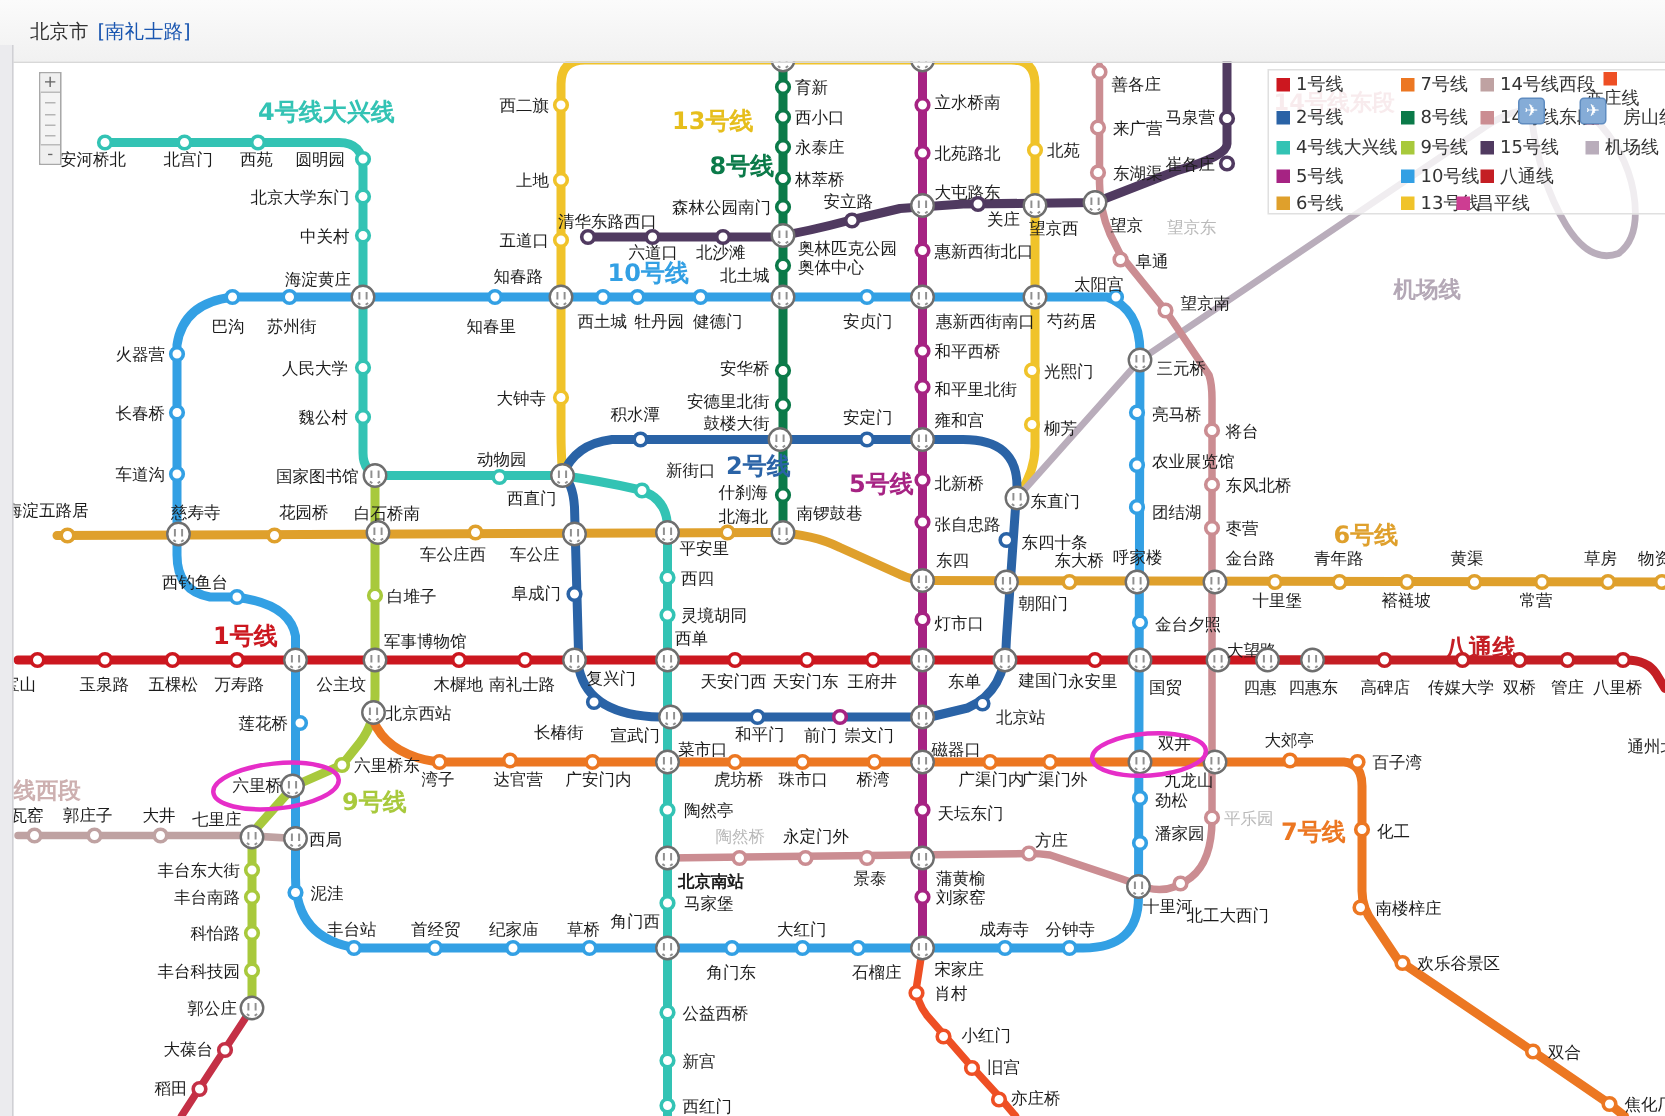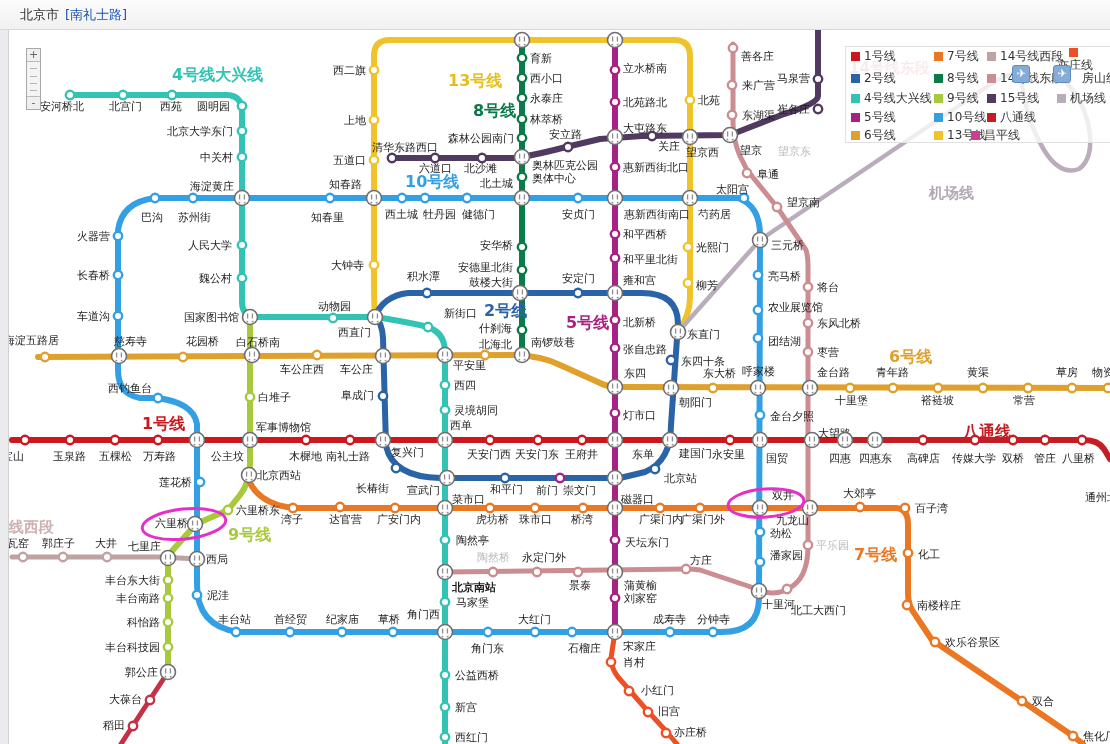--- a/index.html
+++ b/index.html
@@ -2,21 +2,21 @@
 <html><head>
 <meta charset="utf-8">
 <style>
   html,body{margin:0;padding:0;}
   body{
     width:1110px;height:744px;overflow:hidden;position:relative;
     background:#ffffff;
     font-family:"DejaVu Sans","Liberation Sans",sans-serif;
   }
   .topbar{
-    position:absolute;left:0;top:0;width:1110px;height:30px;
+    position:absolute;left:0;top:0;width:1110px;height:42px;
     background:linear-gradient(#fbfbfb,#f1f1f1);
     border-bottom:1px solid #d8d8d8;
     box-sizing:border-box;
     display:flex;align-items:center;
     font-size:13px;color:#333;
   }
   .topbar .city{margin-left:20px;}
   .topbar .citylink{margin-left:6px;color:#1a56b0;cursor:pointer;}
   .leftstrip{
     position:absolute;left:0;top:30px;width:9px;height:714px;

